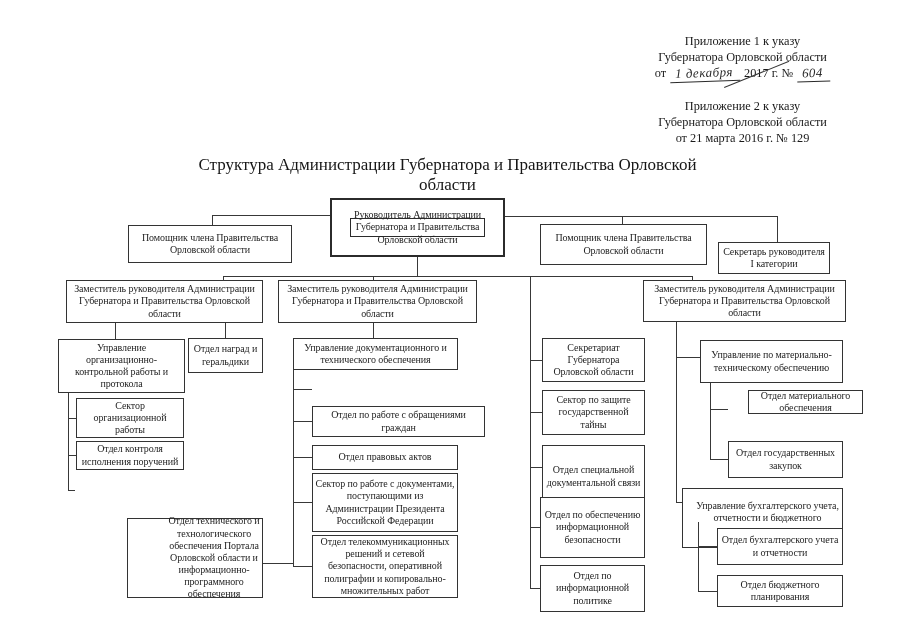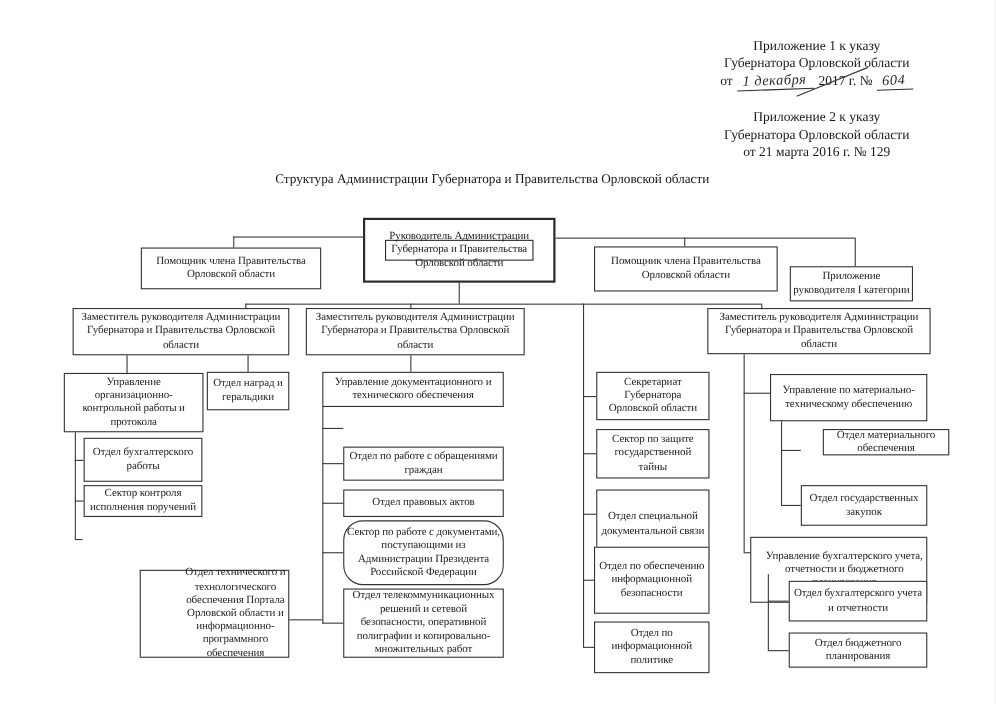--- a/index.html
+++ b/index.html
@@ -8,21 +8,21 @@
     font-family:"Liberation Serif","DejaVu Serif",serif; color:#1d1d1d;
     overflow:hidden;
   }
   .annex { position:absolute; text-align:center; font-size:12.3px; line-height:16px; color:#1a1a1a; }
   .annex-line3 span { margin:0 2px; }
   .handwritten {
     display:inline-block; font-style:italic; font-size:13px;
     border-bottom:1px solid #2a2a2a; padding:0 7px 0 5px;
     transform:rotate(-2deg); letter-spacing:0.5px; color:#2a2a2a;
   }
-  .title { position:absolute; left:170px; top:155px; width:555px; text-align:center; font-size:12px; color:#161616; }
+  .title { position:absolute; left:170px; top:155px; width:555px; text-align:center; font-size:17px; color:#161616; }
   .box {
     position:absolute; box-sizing:border-box; background:#fff;
     border:1px solid #333; display:flex; align-items:center; justify-content:center;
     text-align:center; font-size:10px; line-height:1.22; letter-spacing:-0.1px;
     padding:1px 2px; color:#1e1e1e;
   }
   .box.root { border:2px solid #2b2b2b; padding:16px; }
   .root-inner {
     border:1px solid #2b2b2b; margin:2px; flex:1; align-self:stretch;
     display:flex; align-items:center; justify-content:center; padding:1px 2px;
@@ -49,36 +49,36 @@
     <div>от 21 марта 2016 г. № 129</div>
   </div>
 
   <div class="title">Структура Администрации Губернатора и Правительства Орловской области</div>
 
   <div class="box root" style="left:330px;top:198px;width:175px;height:59px;">
     <div class="root-inner">Руководитель Администрации Губернатора и Правительства Орловской области</div>
   </div>
   <div class="box" style="left:128px;top:225px;width:164px;height:38px;">Помощник члена Правительства Орловской области</div>
   <div class="box" style="left:540px;top:224px;width:167px;height:41px;">Помощник члена Правительства Орловской области</div>
-  <div class="box" style="left:718px;top:242px;width:112px;height:32px;">Приложение руководителя I категории</div>
+  <div class="box" style="left:718px;top:242px;width:112px;height:32px;">Секретарь руководителя I категории</div>
 
   <div class="box" style="left:66px;top:280px;width:197px;height:43px;">Заместитель руководителя Администрации Губернатора и Правительства Орловской области</div>
   <div class="box" style="left:278px;top:280px;width:199px;height:43px;">Заместитель руководителя Администрации Губернатора и Правительства Орловской области</div>
   <div class="box" style="left:643px;top:280px;width:203px;height:42px;">Заместитель руководителя Администрации Губернатора и Правительства Орловской области</div>
 
   <div class="box" style="left:58px;top:339px;width:127px;height:54px;">Управление организационно-контрольной работы и протокола</div>
-  <div class="box" style="left:76px;top:398px;width:108px;height:40px;">Отдел бухгалтерского работы</div>
-  <div class="box" style="left:76px;top:441px;width:108px;height:29px;">Сектор контроля исполнения поручений</div>
+  <div class="box" style="left:76px;top:398px;width:108px;height:40px;">Сектор организационной работы</div>
+  <div class="box" style="left:76px;top:441px;width:108px;height:29px;">Отдел контроля исполнения поручений</div>
   <div class="box" style="left:188px;top:338px;width:75px;height:35px;">Отдел наград и геральдики</div>
   <div class="box" style="left:127px;top:518px;width:136px;height:80px;padding-left:40px;">Отдел технического и технологического обеспечения Портала Орловской области и информационно-программного обеспечения</div>
 
   <div class="box" style="left:293px;top:338px;width:165px;height:32px;">Управление документационного и технического обеспечения</div>
-  <div class="box" style="left:312px;top:406px;width:146px;height:31px;">Отдел по работе с обращениями граждан</div>
+  <div class="box" style="left:312px;top:406px;width:173px;height:31px;">Отдел по работе с обращениями граждан</div>
   <div class="box" style="left:312px;top:445px;width:146px;height:25px;">Отдел правовых актов</div>
-  <div class="box" style="left:312px;top:473px;width:146px;height:59px;border-radius:18px;">Сектор по работе с документами, поступающими из Администрации Президента Российской Федерации</div>
+  <div class="box" style="left:312px;top:473px;width:146px;height:59px;">Сектор по работе с документами, поступающими из Администрации Президента Российской Федерации</div>
   <div class="box" style="left:312px;top:535px;width:146px;height:63px;">Отдел телекоммуникационных решений и сетевой безопасности, оперативной полиграфии и копировально-множительных работ</div>
 
   <div class="box" style="left:542px;top:338px;width:103px;height:44px;">Секретариат Губернатора Орловской области</div>
   <div class="box" style="left:542px;top:390px;width:103px;height:45px;">Сектор по защите государственной тайны</div>
   <div class="box" style="left:542px;top:445px;width:103px;height:63px;">Отдел специальной документальной связи</div>
   <div class="box" style="left:540px;top:497px;width:105px;height:61px;">Отдел по обеспечению информационной безопасности</div>
   <div class="box" style="left:540px;top:565px;width:105px;height:47px;">Отдел по информационной политике</div>
 
   <div class="box" style="left:700px;top:340px;width:143px;height:43px;">Управление по материально-техническому обеспечению</div>
   <div class="box" style="left:748px;top:390px;width:115px;height:24px;">Отдел материального обеспечения</div>

